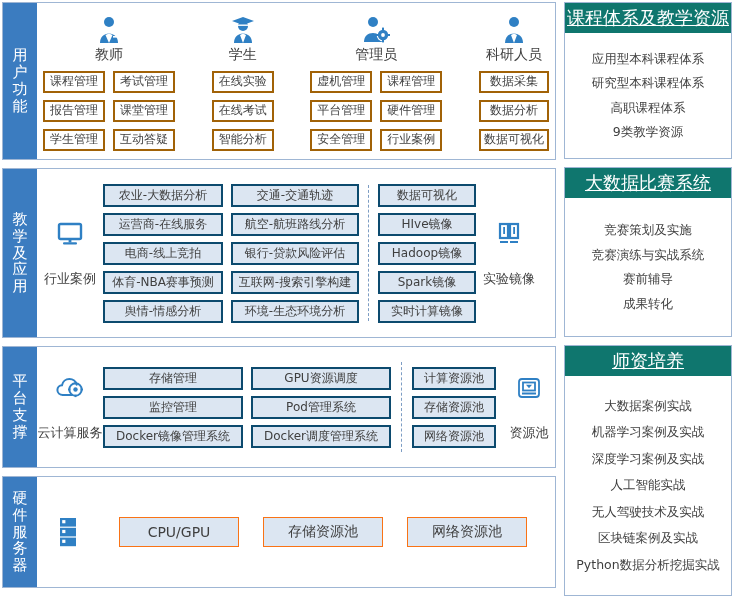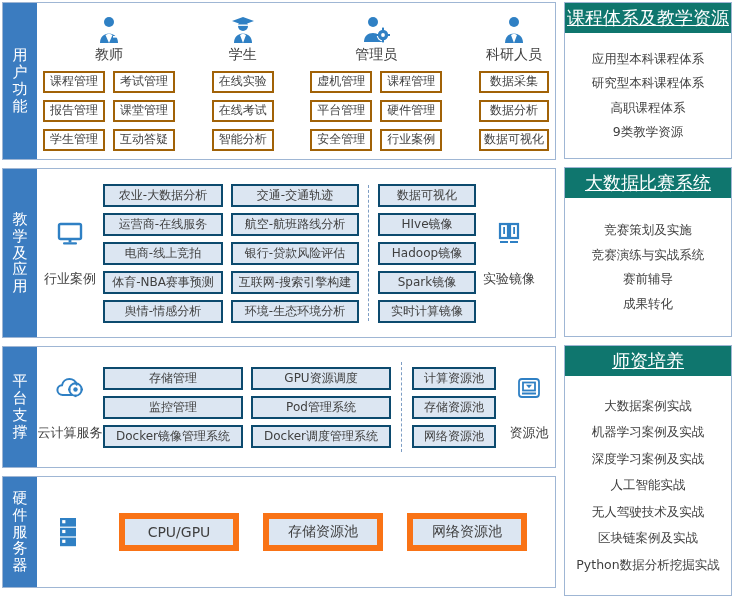--- a/index.html
+++ b/index.html
@@ -85,22 +85,22 @@
   .plat-a .fbtn{width:140px;}
   .plat-b .fbtn{width:140px;}
   .plat-c{display:flex;flex-direction:column;gap:6px;}
   .plat-c .fbtn{width:84px;}
   .vdash2{width:0;border-left:1px dashed #7d9dc4;height:90px;margin:0 10px;}
 
   
   #sec-hw{height:112px;}
   .hw-row{display:flex;align-items:center;gap:24px;padding-left:4px;}
   .hw-btn{
-    border:6px solid #f97316;background:#dce6f2;color:#3f3f3f;
-    font-size:14px;width:120px;height:38px;
+    border:1px solid #f97316;background:#dce6f2;color:#3f3f3f;
+    font-size:14px;width:120px;height:30px;
     display:flex;align-items:center;justify-content:center;box-sizing:border-box;
   }
 
   
   .panel{
     border:1px solid #9fb6d4;background:#ffffff;box-sizing:border-box;
     display:flex;flex-direction:column;overflow:hidden;
   }
   .panel-head{
     background:#0f766e;color:#ffffff;font-size:18px;

